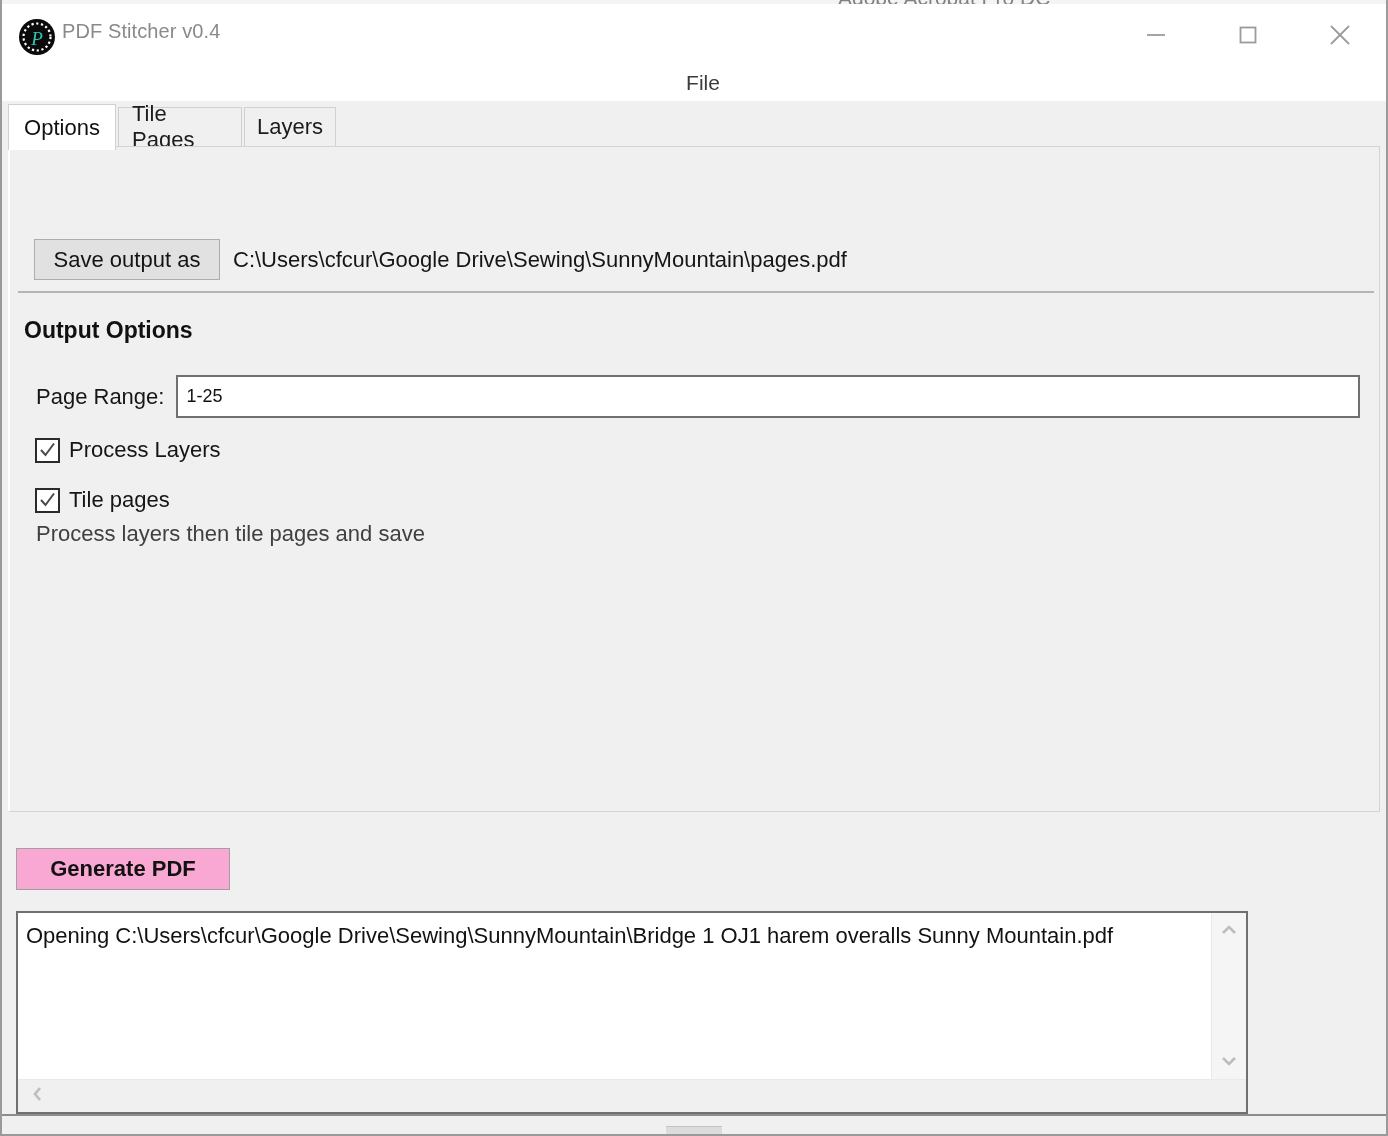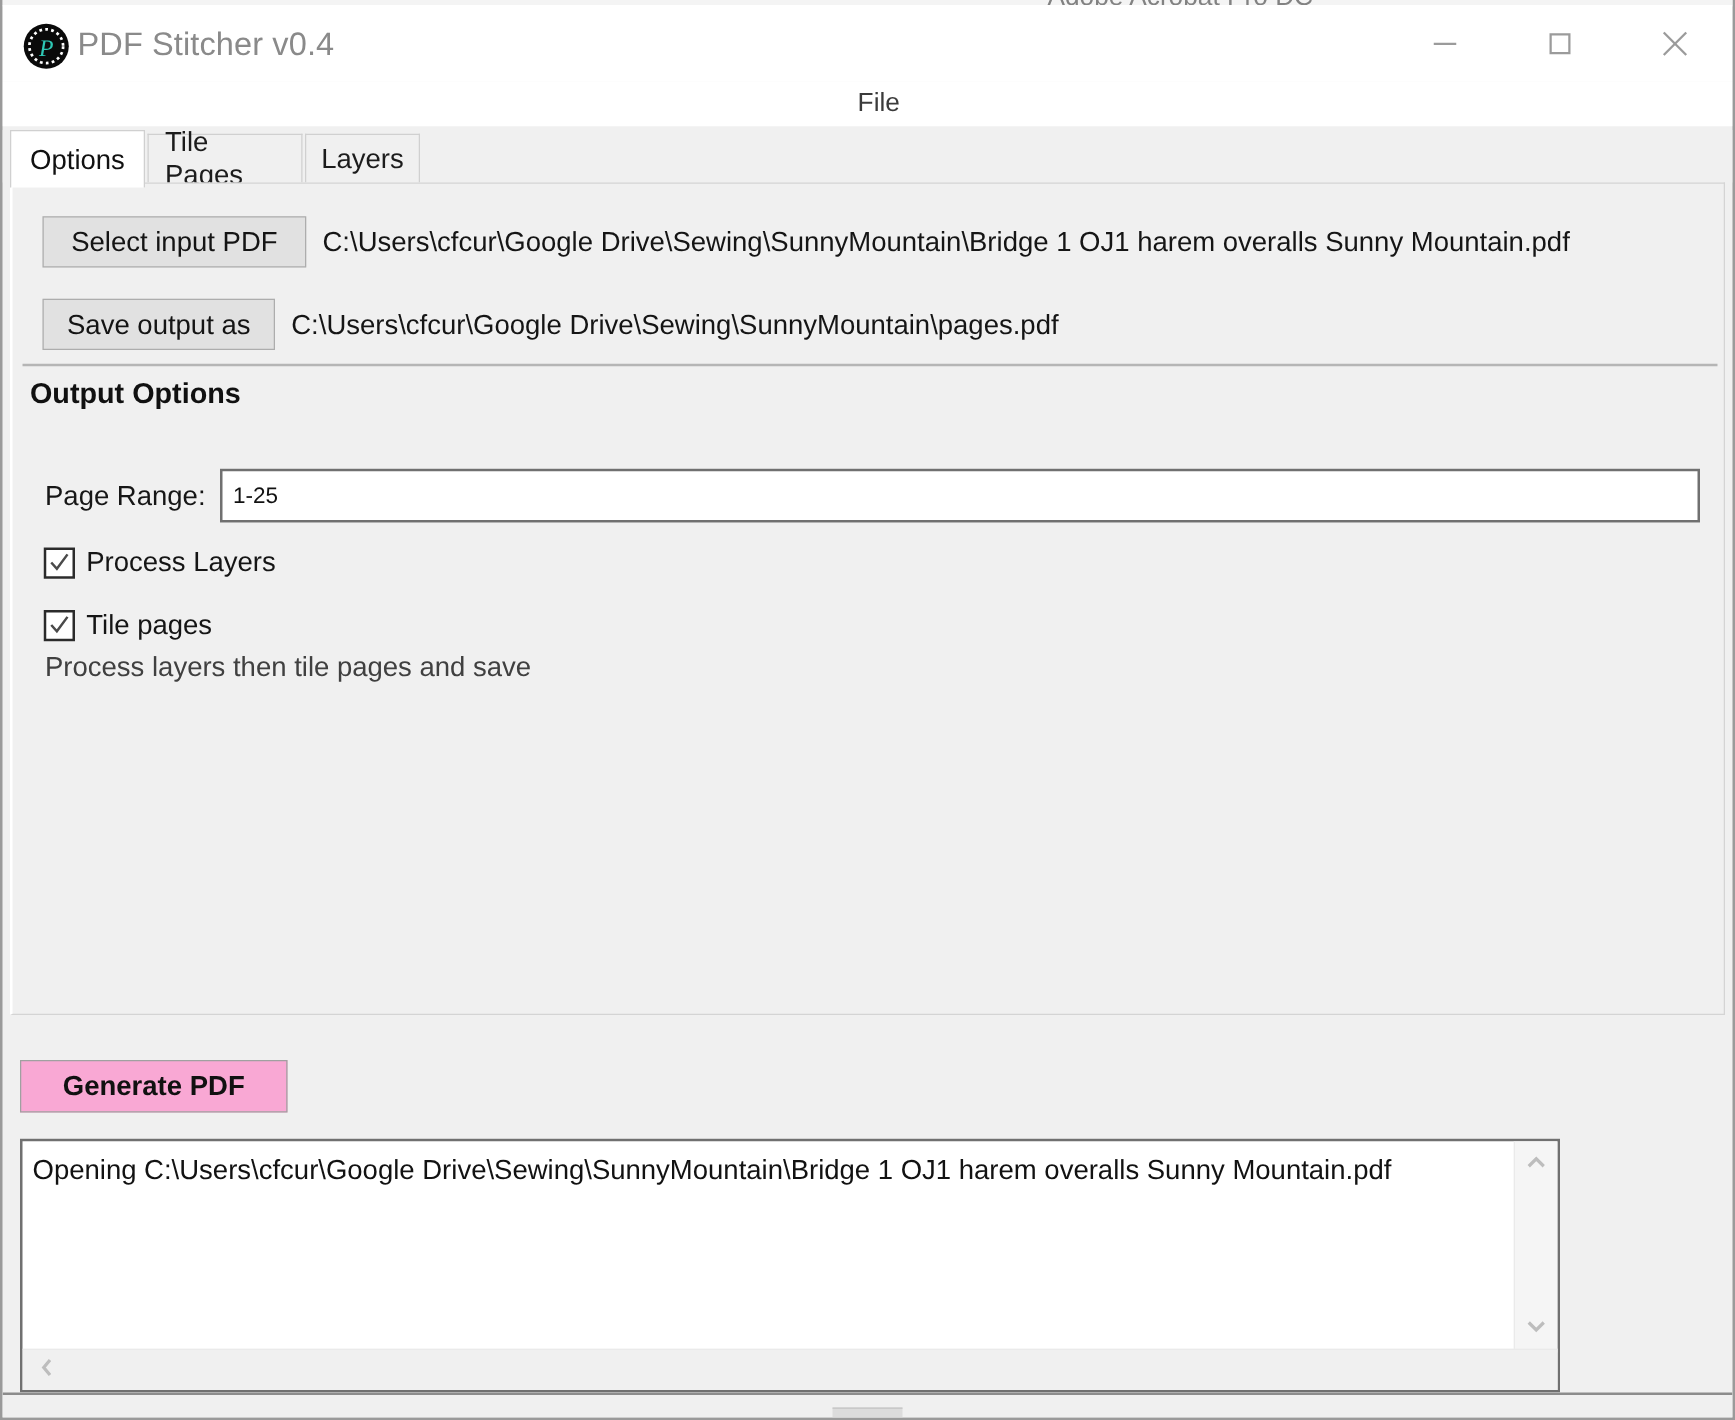--- a/index.html
+++ b/index.html
@@ -59,21 +59,21 @@
     position: absolute;
     left: 16px;
     top: 14px;
     width: 38px;
     height: 38px;
   }
   .title-text {
     position: absolute;
     left: 60px;
     top: 16px;
-    font-size: 26px;
+    font-size: 20px;
     color: #8a8a8a;
     white-space: nowrap;
     letter-spacing: 0.1px;
   }
   .winbtns {
     position: absolute;
     right: 0;
     top: 0;
     height: 61px;
     display: flex;
@@ -185,21 +185,21 @@
     left: 8px;
     top: 144px;
     width: 1356px;
     height: 0;
     border-top: 2px solid #b5b5b5;
   }
 
   .section-title {
     position: absolute;
     left: 14px;
-    top: 154px;
+    top: 170px;
     font-size: 23px;
     font-weight: bold;
     color: #111;
   }
 
   .page-range-row {
     position: absolute;
     left: 26px;
     top: 228px;
     display: flex;
@@ -424,24 +424,20 @@
   </div>
 
   <div class="tabstrip">
     <div class="tab active" style="left:6px;width:108px;">Options</div>
     <div class="tab" style="left:116px;width:124px;">Tile Pages</div>
     <div class="tab" style="left:242px;width:92px;">Layers</div>
   </div>
 
   <div class="options-panel">
 
-    <div class="file-row input">
-      <div class="btn select-input">Select input PDF</div>
-      <div class="path-text">C:\Users\cfcur\Google Drive\Sewing\SunnyMountain\Bridge 1 OJ1 harem overalls Sunny Mountain.pdf</div>
-    </div>
 
     <div class="file-row output">
       <div class="btn save-output">Save output as</div>
       <div class="path-text">C:\Users\cfcur\Google Drive\Sewing\SunnyMountain\pages.pdf</div>
     </div>
 
     <div class="divider"></div>
 
     <div class="section-title">Output Options</div>
 

